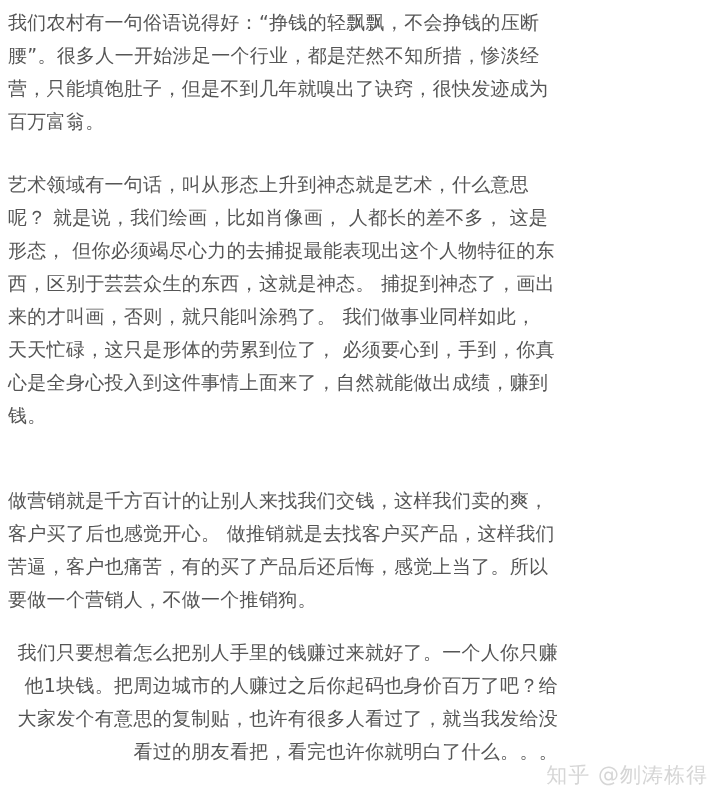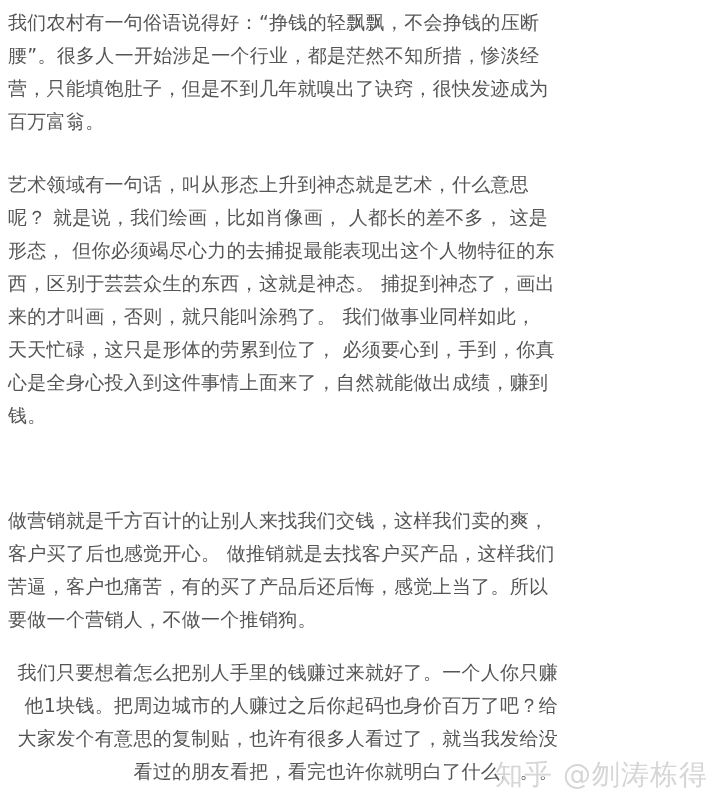--- a/index.html
+++ b/index.html
@@ -25,30 +25,30 @@
     font-size: 19px;
     line-height: 33px;
     letter-spacing: 0.3px;
     color: #555555;
     text-align: left;
     word-break: break-all;
     overflow-wrap: anywhere;
   }
   
   p.gap-a { margin-bottom: 30px; }  
-  p.gap-b { margin-bottom: 72px; }  
+  p.gap-b { margin-bottom: 52px; }  
   p.gap-c { margin-bottom: 20px; }
   p.gap-d { margin-bottom: 20px; }
   p.last  { margin-bottom: 0; text-align: right; }
 
   .watermark {
     position: absolute;
     right: 12px;
     bottom: 4px;
-    font-size: 28px;
+    font-size: 21px;
     line-height: 36px;
     color: #d6d6d6;
     letter-spacing: 1px;
     text-shadow: 1px 1px 0 rgba(255,255,255,0.9);
     white-space: nowrap;
     user-select: none;
     pointer-events: none;
   }
 </style>
 </head>

